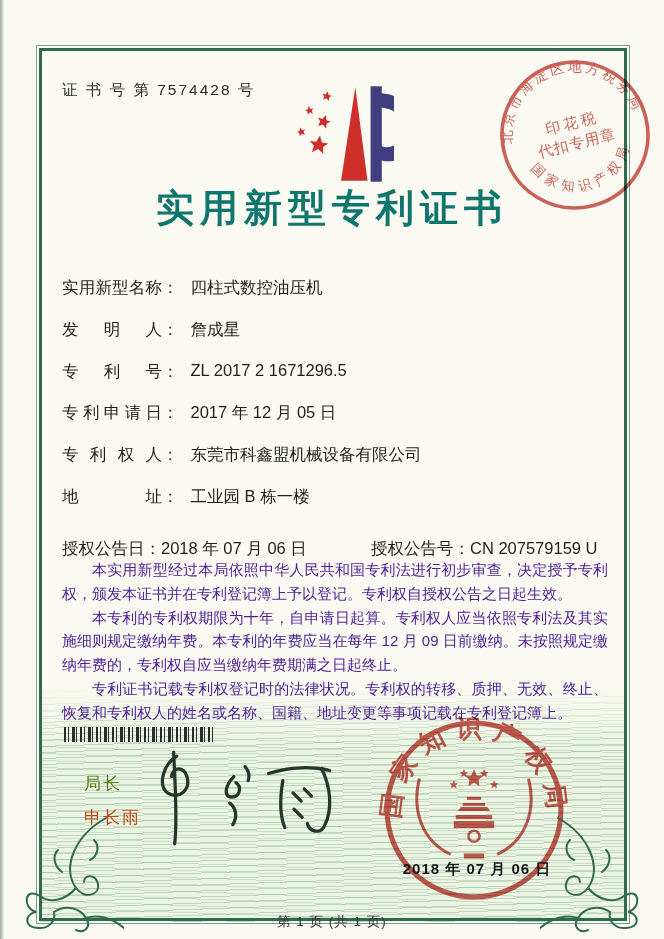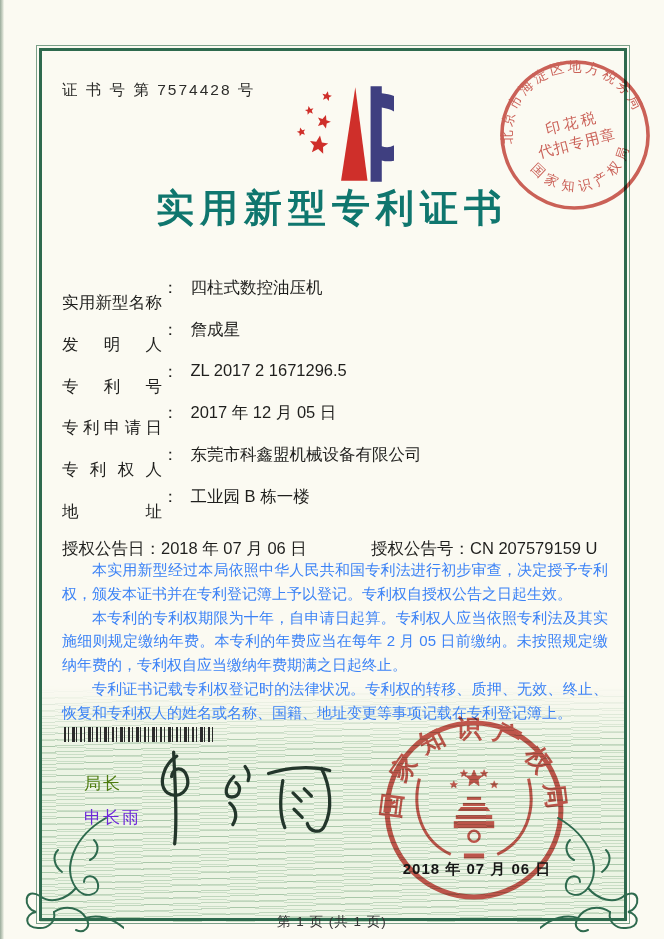--- a/index.html
+++ b/index.html
@@ -23,37 +23,37 @@
   .frame{position:absolute;left:36px;top:45px;width:592px;height:877px;
     border:1.5px solid #7aa089;}
   .frame::after{content:"";position:absolute;inset:2px;border:3px solid #2e6a4e;}
   .cert-no{position:absolute;left:62px;top:80px;font-size:15.5px;letter-spacing:2px;color:#2c2c2a;}
   .logo{position:absolute;left:282px;top:84px;width:112px;height:102px;}
   .tax-seal{position:absolute;left:498px;top:58px;width:154px;height:154px;
     transform:rotate(-14deg);opacity:.8;mix-blend-mode:multiply;}
   .title{position:absolute;left:0;top:183px;width:664px;text-align:center;
     font-size:38px;font-weight:600;letter-spacing:6px;color:#0f766e;}
   .row{position:absolute;left:62px;width:546px;font-size:16.5px;display:flex;align-items:flex-start;}
-  .flabel{display:inline-block;width:100px;flex:0 0 100px;text-align:justify;text-align-last:justify;margin-top:15px;}
+  .flabel{display:inline-block;width:100px;flex:0 0 100px;text-align:justify;text-align-last:justify;}
   .colon{flex:0 0 auto;}
   .fval{margin-left:12px;}
   .r1{top:277px}.r2{top:319px}.r3{top:361px}.r4{top:402px}.r5{top:444px}.r6{top:486px}
   .grant-left{position:absolute;left:62px;top:538px;font-size:16.5px;}
   .grant-right{position:absolute;left:371px;top:538px;font-size:16.5px;}
   .paras{position:absolute;left:62px;top:558px;width:546px;
-    font-size:15px;line-height:23.8px;text-align:justify;color:#3b82f6;}
+    font-size:15px;line-height:23.8px;text-align:justify;color:#4c1d95;}
   .paras p{margin:0;text-indent:2em;}
   .barcode{position:absolute;left:64px;top:727px;width:152px;height:15px;
     background:repeating-linear-gradient(90deg,
       #2b2b2b 0 2px,rgba(0,0,0,0) 2px 4px,
       #2b2b2b 4px 5px,rgba(0,0,0,0) 5px 8px,
       #2b2b2b 8px 11px,rgba(0,0,0,0) 11px 12px,
       #2b2b2b 12px 13px,rgba(0,0,0,0) 13px 16px);}
   .officer-title{position:absolute;left:84px;top:772px;font-size:17px;letter-spacing:2px;color:#4d7c0f;}
-  .officer-name{position:absolute;left:84px;top:806px;font-size:17px;letter-spacing:2px;color:#6d28d9;}
+  .officer-name{position:absolute;left:84px;top:806px;font-size:17px;letter-spacing:2px;color:#c2410c;}
   .sig{position:absolute;left:138px;top:746px;width:208px;height:102px;}
   .cnipa-seal{position:absolute;left:378px;top:714px;width:192px;height:192px;
     opacity:.85;mix-blend-mode:multiply;}
   .seal-date{position:absolute;left:392px;top:860px;width:170px;text-align:center;
     font-size:15px;font-weight:600;letter-spacing:1px;color:#161616;}
   .footer{position:absolute;left:0;top:884px;width:664px;text-align:center;
     font-size:13.5px;letter-spacing:1px;color:#333;margin-top:29px;}
   .corner{position:absolute;width:110px;height:118px;}
   .corner-left{left:14px;top:816px;}
   .corner-right{left:540px;top:816px;transform:scaleX(-1);}
@@ -133,21 +133,21 @@
     <div class="fval">
       <div>工业园 B 栋一楼</div>
     </div>
   </div>
 
   <div class="grant-left"><span>授权公告日</span><span>：</span><span>2018 年 07 月 06 日</span></div>
   <div class="grant-right"><span>授权公告号</span><span>：</span><span>CN 207579159 U</span></div>
 
   <div class="paras">
     <p>本实用新型经过本局依照中华人民共和国专利法进行初步审查，决定授予专利权，颁发本证书并在专利登记簿上予以登记。专利权自授权公告之日起生效。</p>
-    <p>本专利的专利权期限为十年，自申请日起算。专利权人应当依照专利法及其实施细则规定缴纳年费。本专利的年费应当在每年 2 月 05 日前缴纳。未按照规定缴纳年费的，专利权自应当缴纳年费期满之日起终止。</p>
+    <p>本专利的专利权期限为十年，自申请日起算。专利权人应当依照专利法及其实施细则规定缴纳年费。本专利的年费应当在每年 12 月 09 日前缴纳。未按照规定缴纳年费的，专利权自应当缴纳年费期满之日起终止。</p>
     <p>专利证书记载专利权登记时的法律状况。专利权的转移、质押、无效、终止、恢复和专利权人的姓名或名称、国籍、地址变更等事项记载在专利登记簿上。</p>
   </div>
 
   <div class="barcode"></div>
 
   <div class="officer-title">局长</div>
   <div class="officer-name">申长雨</div>
 
   <svg class="sig" viewBox="0 0 200 100">
     <g fill="none" stroke="#23362b" stroke-width="3.2" stroke-linecap="round">

